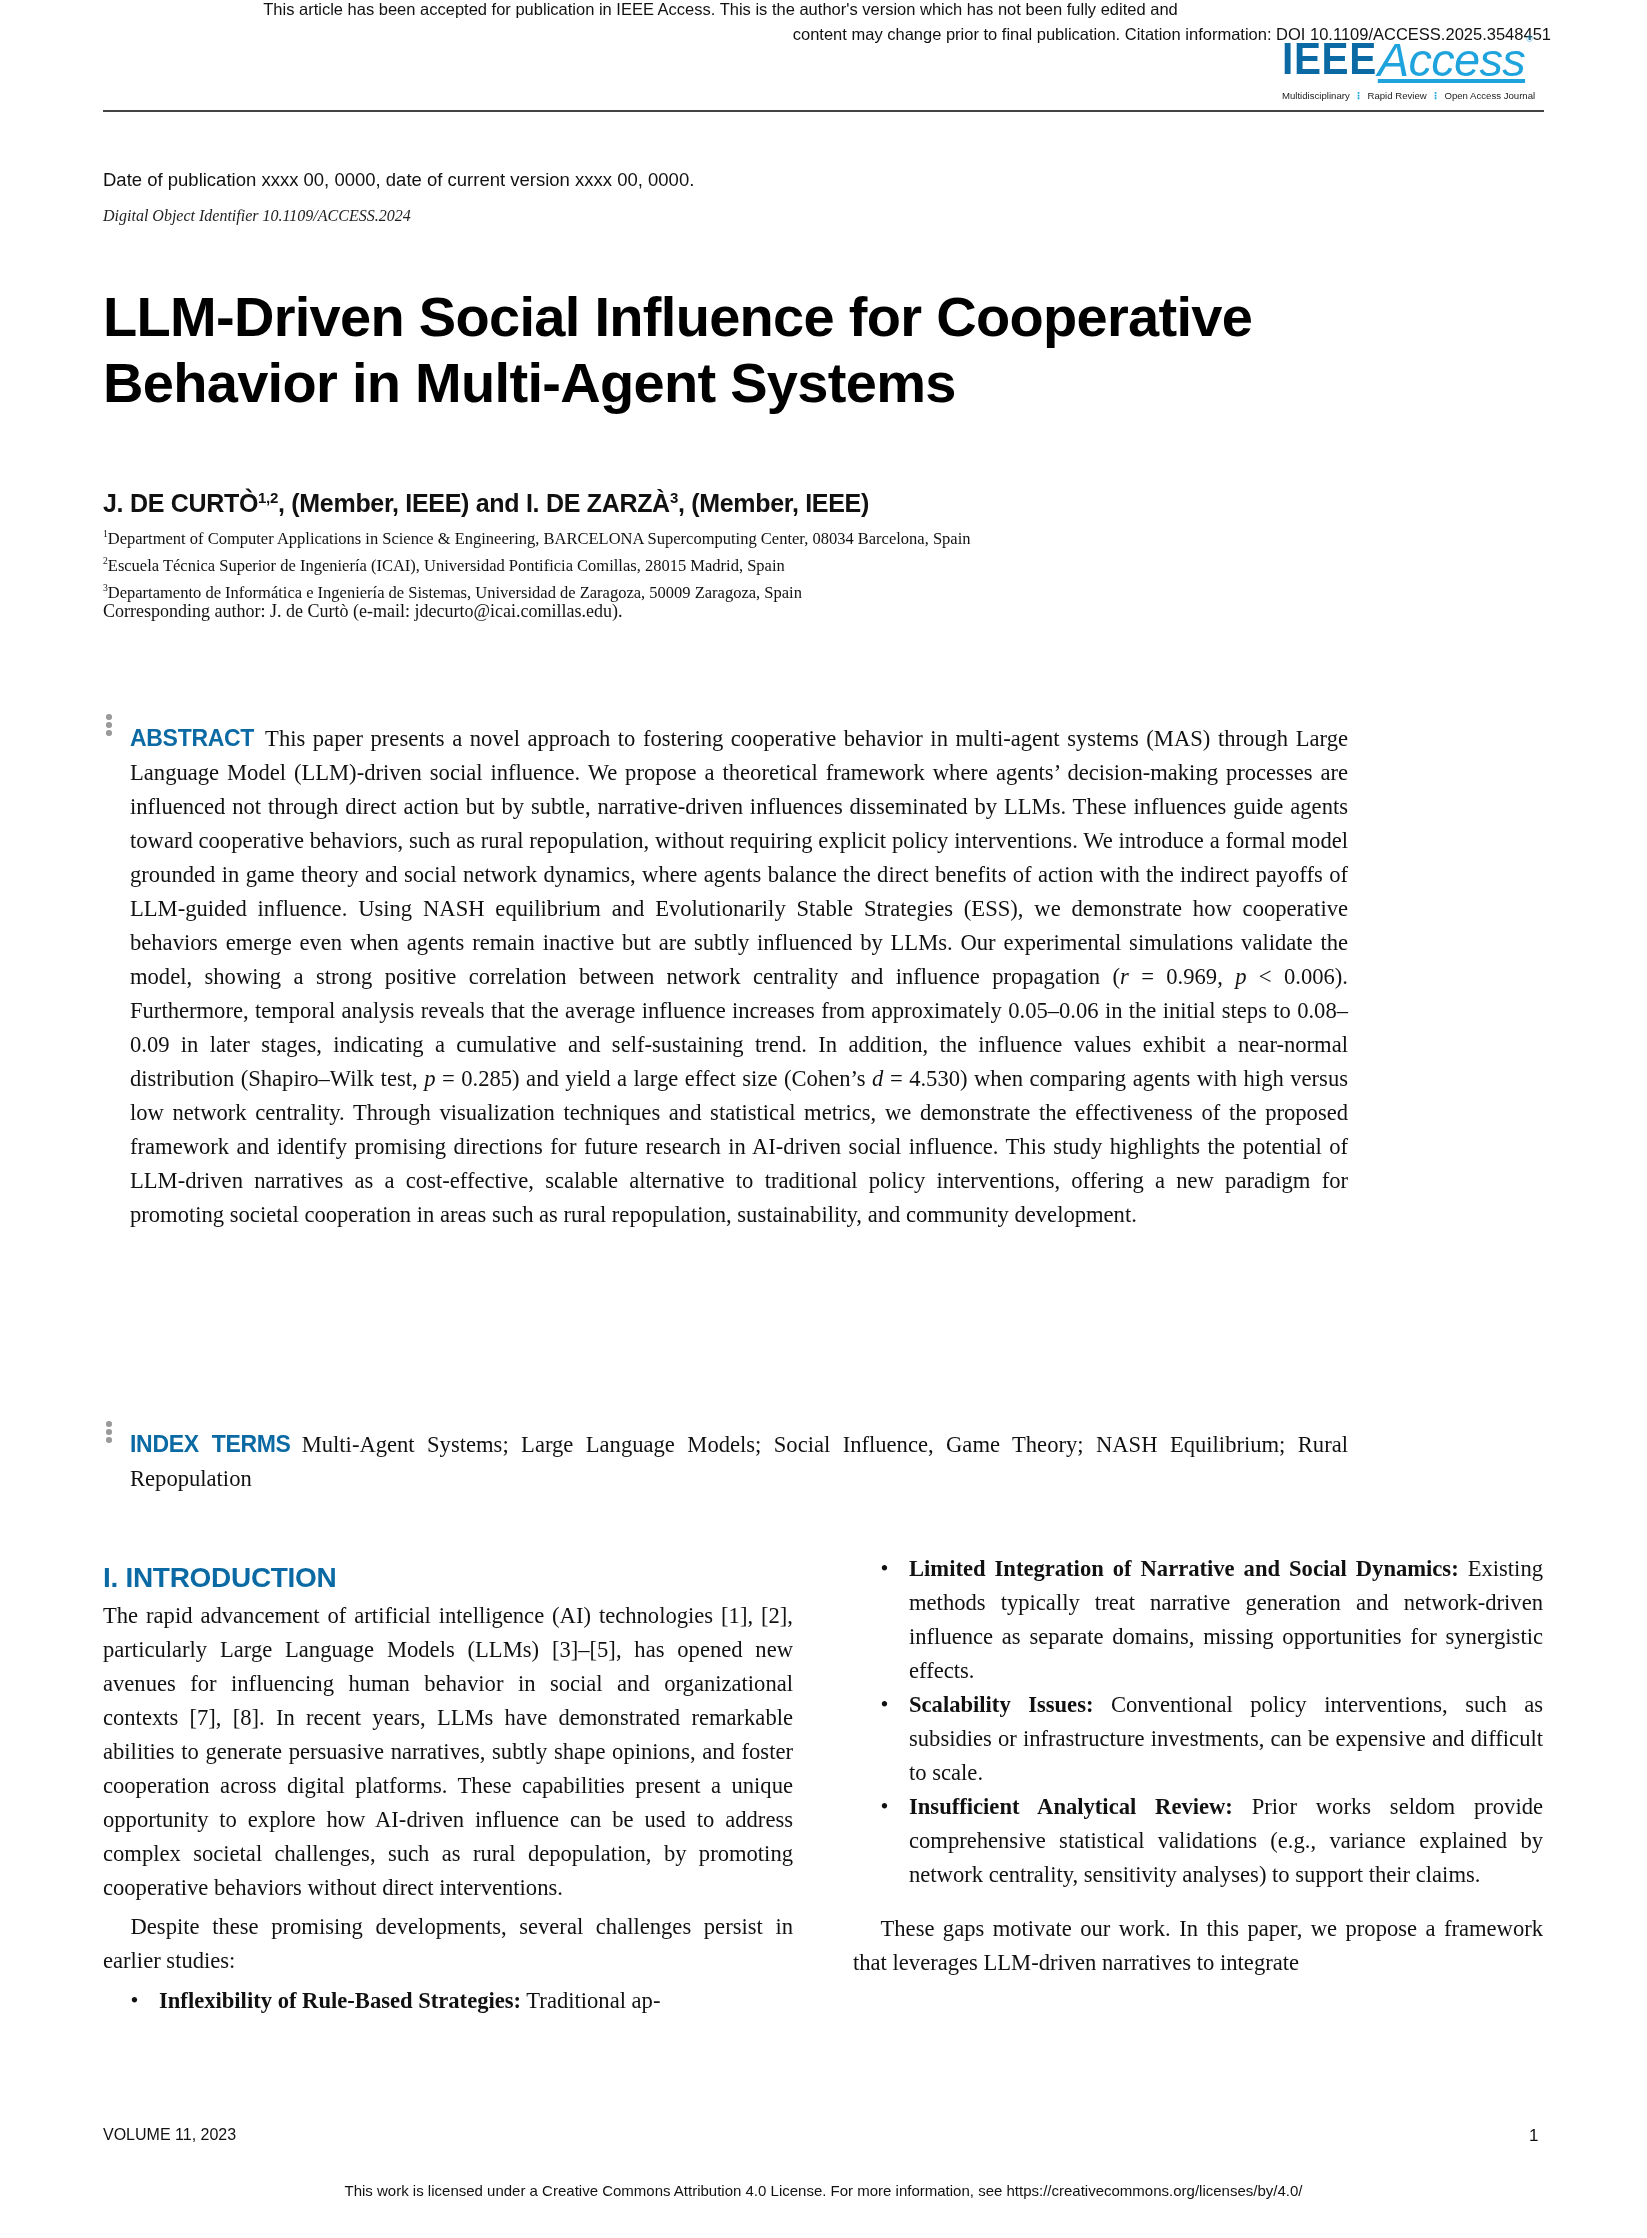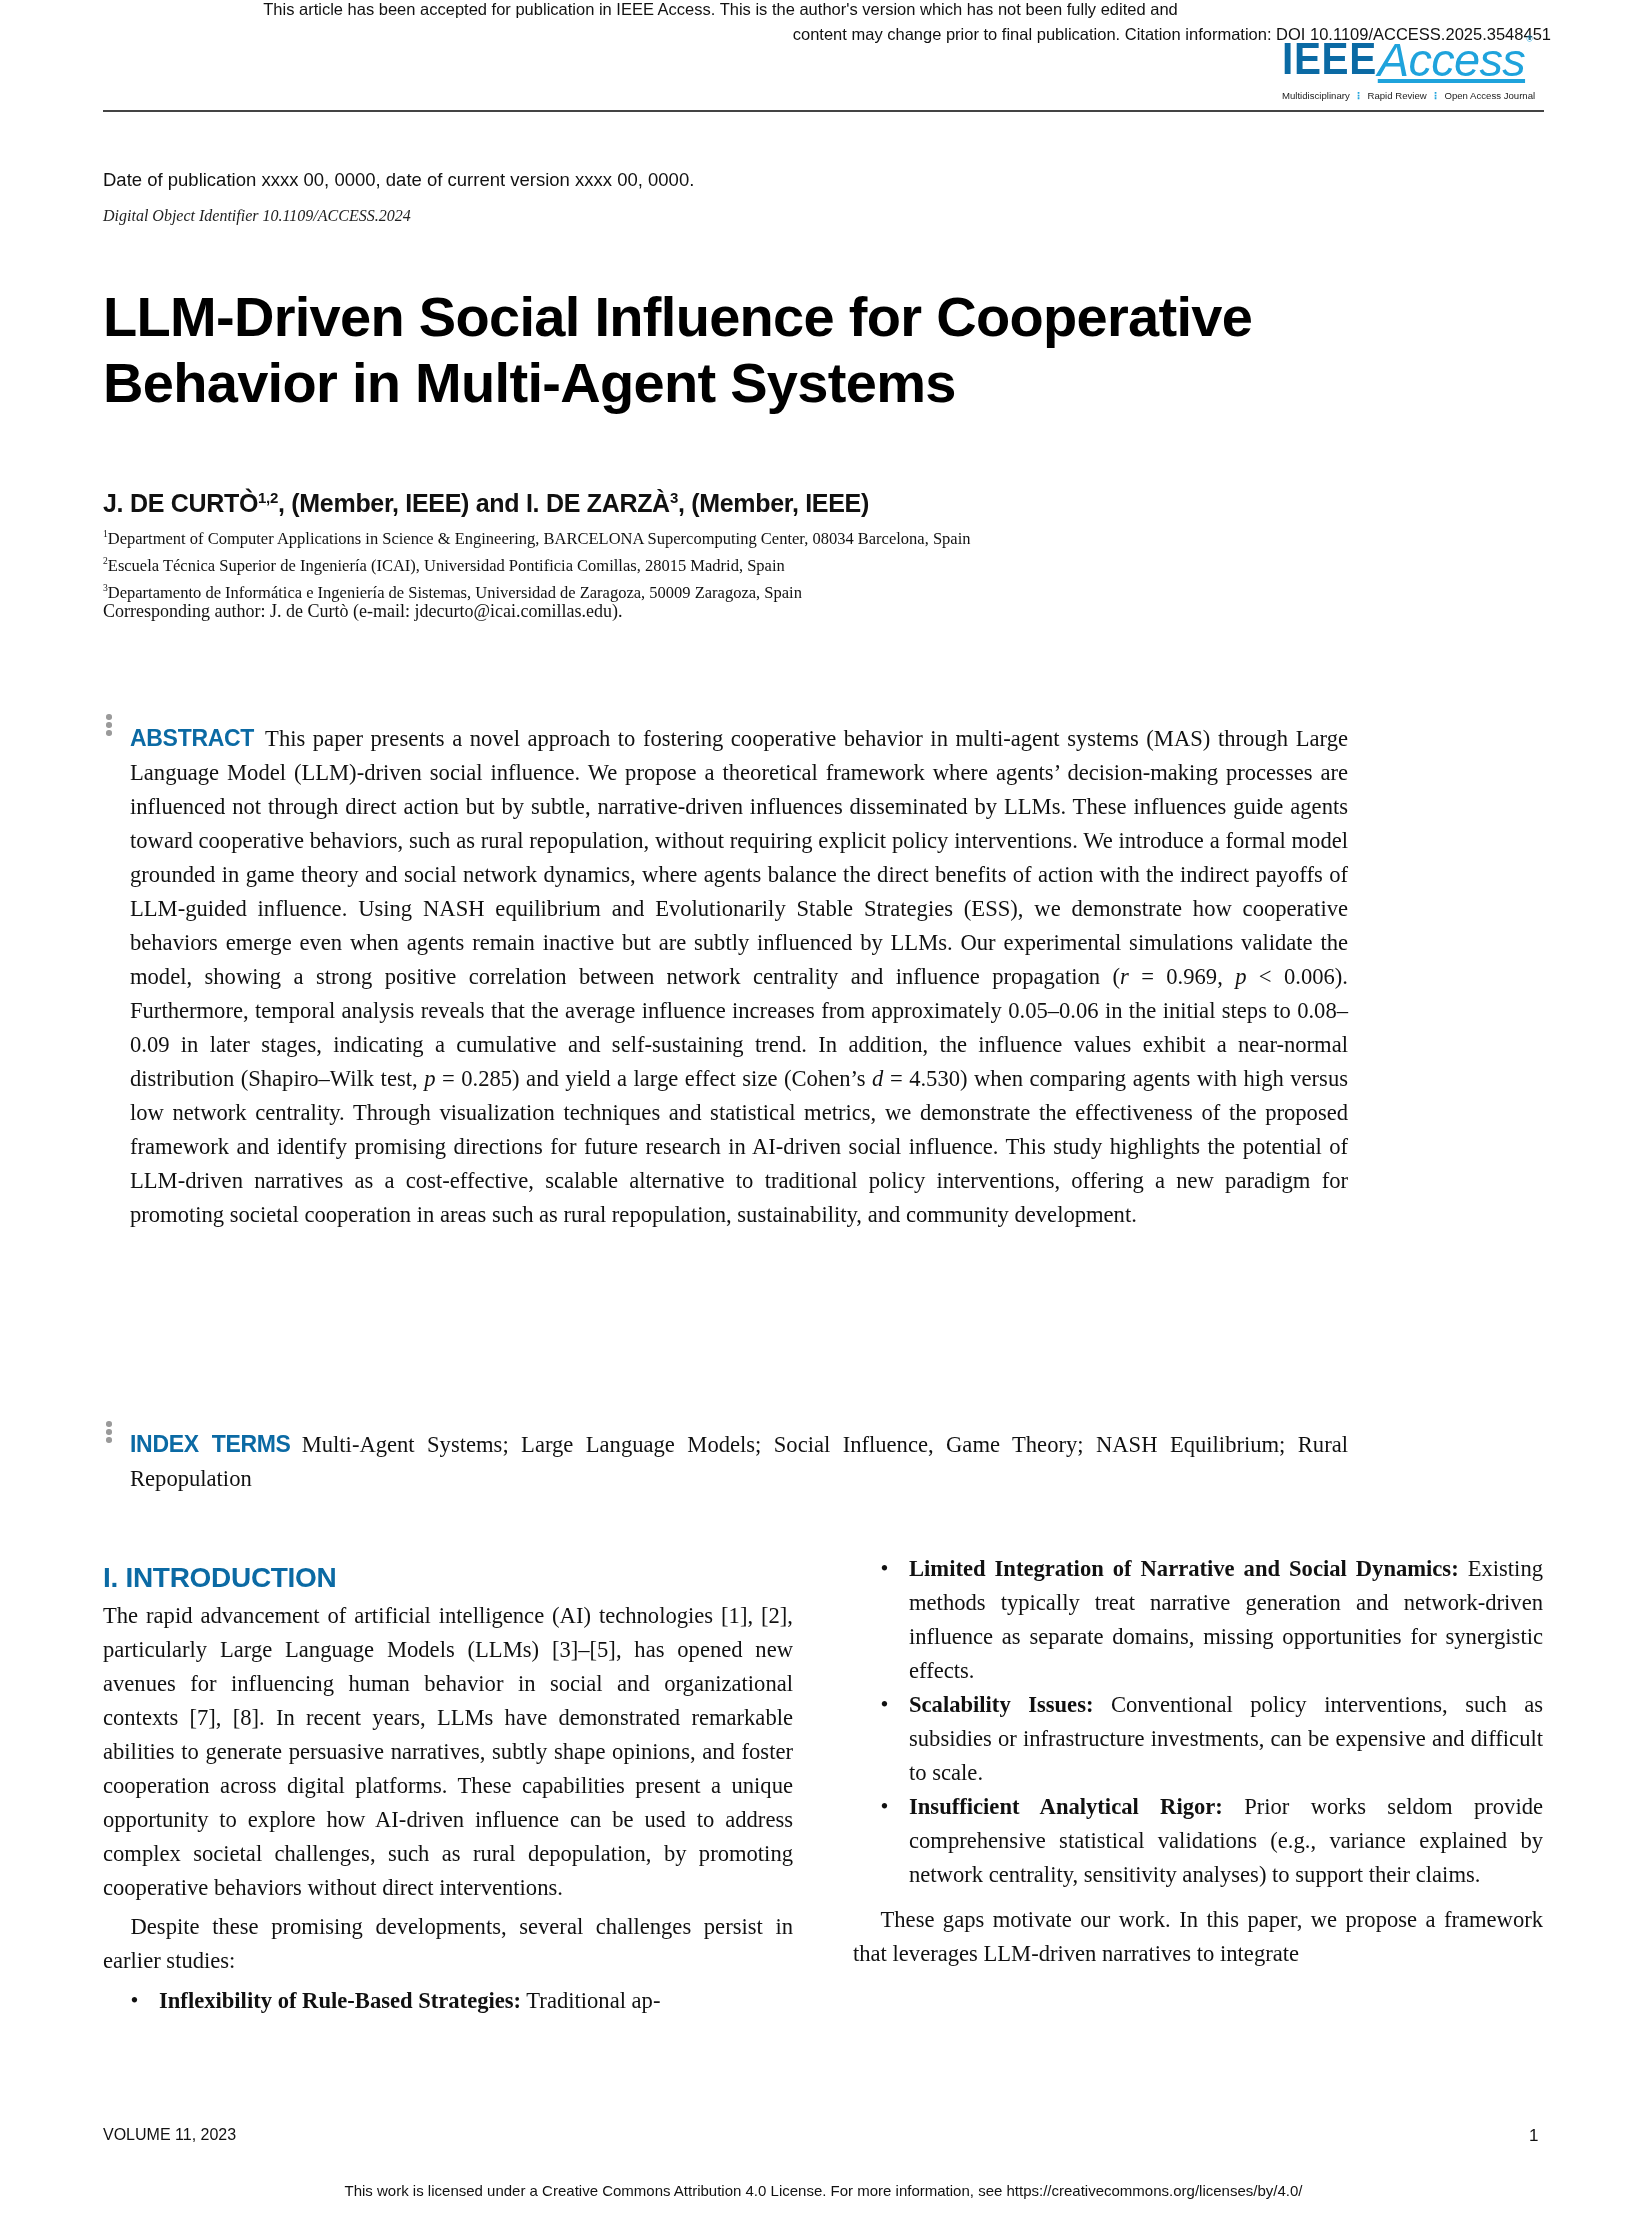--- a/index.html
+++ b/index.html
@@ -118,21 +118,21 @@
   <p class="para indent">Despite these promising developments, several challenges persist in earlier studies:</p>
   <ul class="bullets">
     <li><span class="bullet">•</span><b>Inflexibility of Rule-Based Strategies:</b><span> Traditional ap-</span></li>
   </ul>
 </div>
 
 <div class="col right serif" style="top:1552px;">
   <ul class="bullets" style="margin-top:0;">
     <li><span class="bullet">•</span><b>Limited Integration of Narrative and Social Dynamics:</b><span> Existing methods typically treat narrative generation and network-driven influence as separate domains, missing opportunities for synergistic effects.</span></li>
     <li><span class="bullet">•</span><b>Scalability Issues:</b><span> Conventional policy interventions, such as subsidies or infrastructure investments, can be expensive and difficult to scale.</span></li>
-    <li><span class="bullet">•</span><b>Insufficient Analytical Rigor:</b><span> Prior works seldom provide comprehensive statistical validations (e.g., variance explained by network centrality, sensitivity analyses) to support their claims.</span></li>
+    <li><span class="bullet">•</span><b>Insufficient Analytical Review:</b><span> Prior works seldom provide comprehensive statistical validations (e.g., variance explained by network centrality, sensitivity analyses) to support their claims.</span></li>
   </ul>
-  <p class="para indent" style="margin-top:11px;">These gaps motivate our work. In this paper, we propose a framework that leverages LLM-driven narratives to integrate</p>
+  <p class="para indent" style="margin-top:20px;">These gaps motivate our work. In this paper, we propose a framework that leverages LLM-driven narratives to integrate</p>
 </div>
 
 <div class="footer-vol sans">VOLUME 11, 2023</div>
 <div class="footer-page sans">1</div>
 <div class="footer-license sans">This work is licensed under a Creative Commons Attribution 4.0 License. For more information, see https://creativecommons.org/licenses/by/4.0/</div>
 
 
 </body></html>

